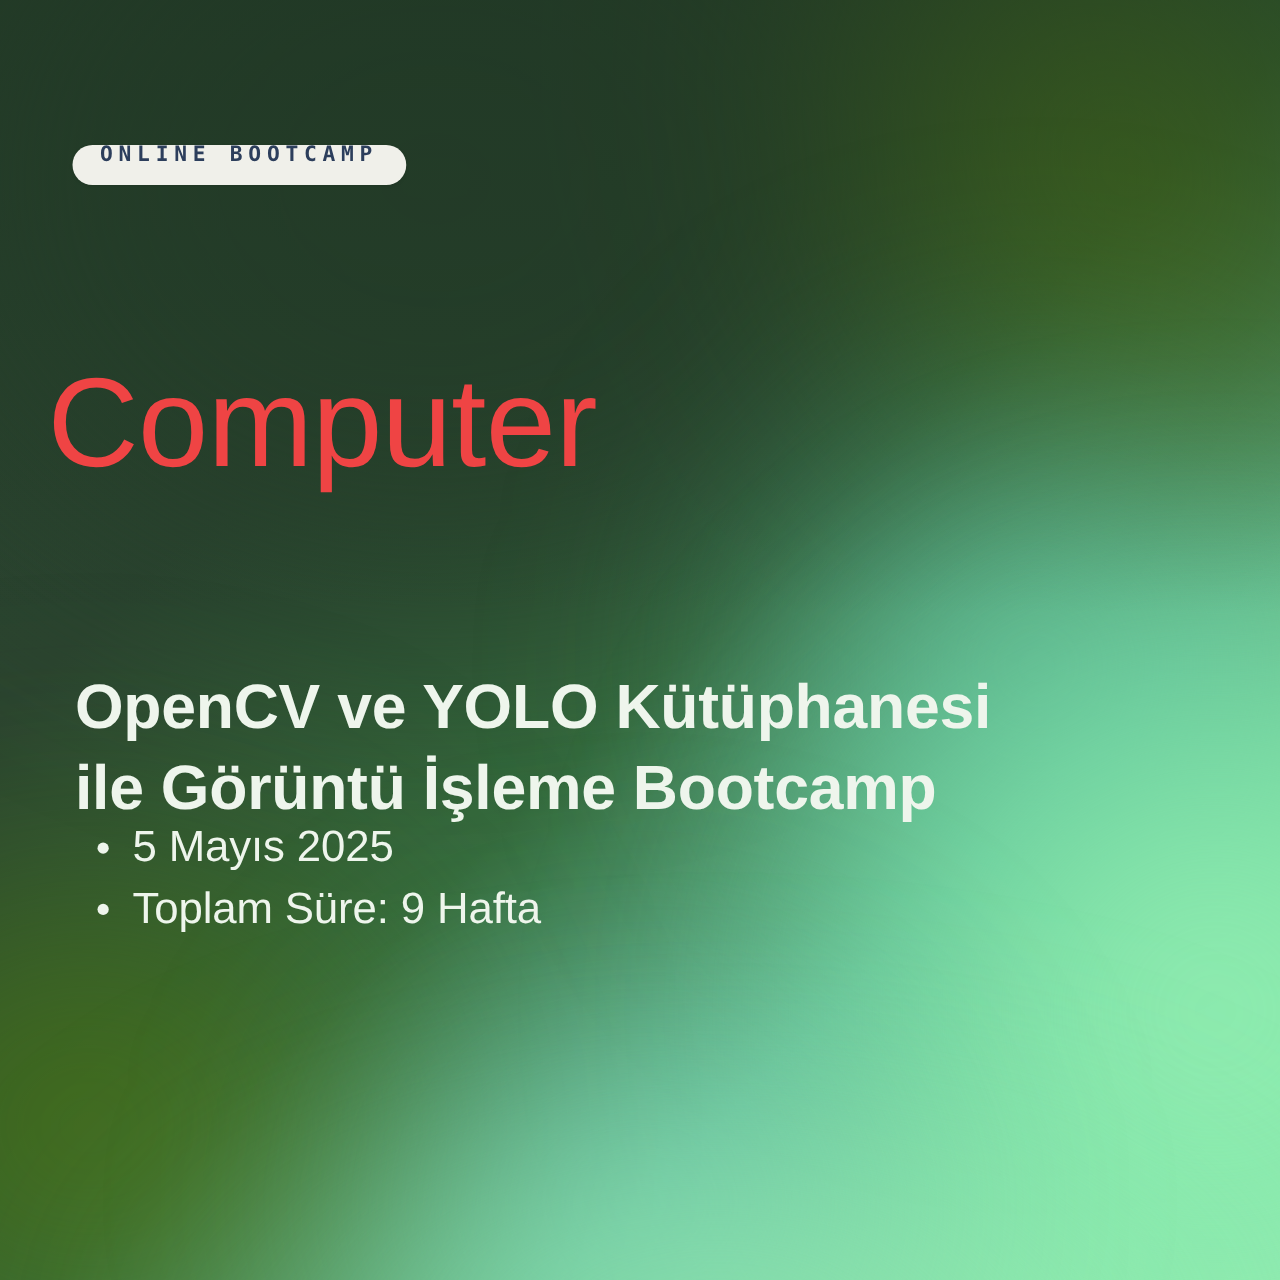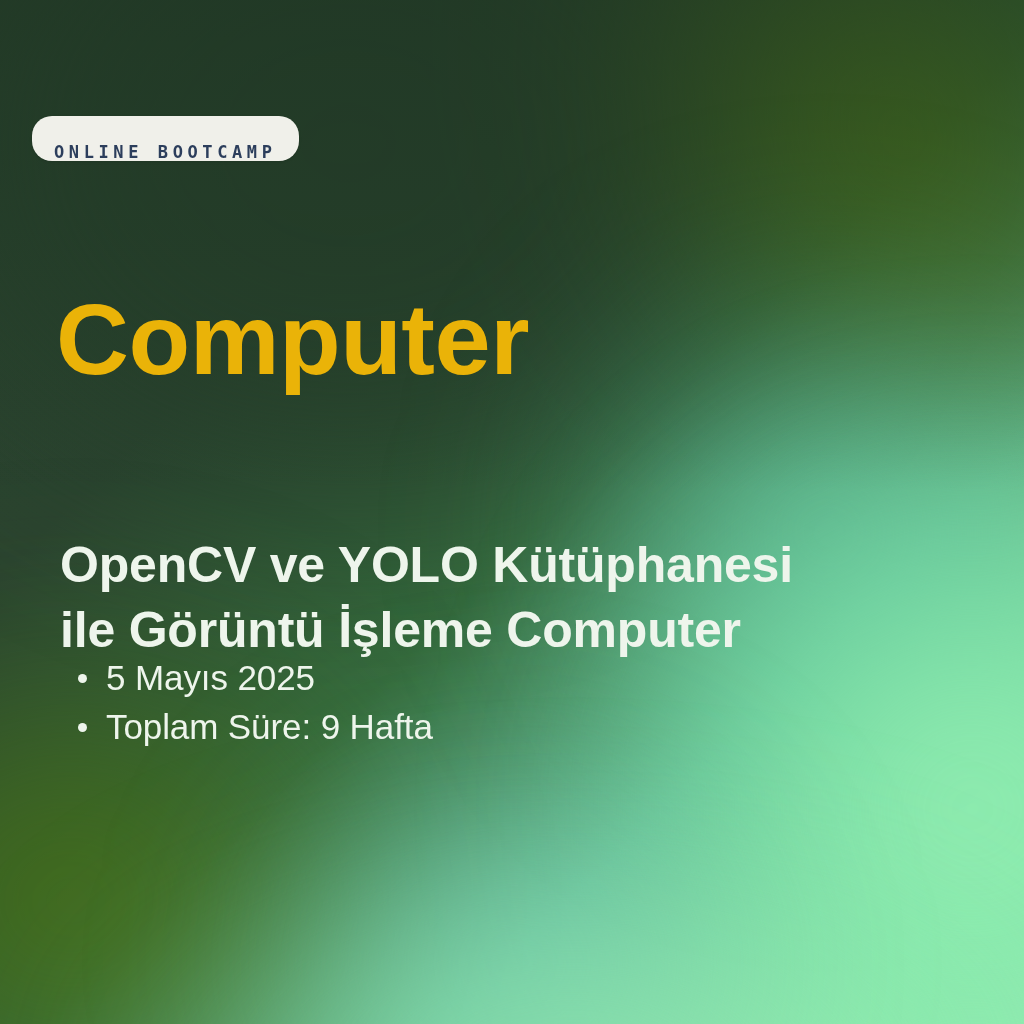--- a/index.html
+++ b/index.html
@@ -114,47 +114,47 @@
   }
 
   
   .content {
     position: absolute;
     inset: 0;
   }
 
   .badge {
     position: absolute;
-    left: 32px;
+    left: 58px;
     top: 116px;
-    height: 45px;
+    height: 32px;
     display: flex;
-    align-items: flex-end;
+    align-items: flex-start;
     padding: 0 22px;
     background: #f0f0ea;
     border-radius: 20px;
     box-shadow: 0 1px 3px rgba(0,0,0,0.10);
   }
   .badge-text {
     font-family: "DejaVu Sans Mono", "Liberation Mono", monospace;
     font-size: 17px;
     font-weight: 700;
     letter-spacing: 4.6px;
     color: #2c3e5c;
     white-space: nowrap;
     line-height: 1;
   }
 
   .headline {
     position: absolute;
-    left: 56px;
+    left: 38px;
     top: 214px;
-    color: #eab308;
+    color: #ef4444;
     font-size: 101px;
-    font-weight: 700;
+    font-weight: 400;
     line-height: 1.14;
     letter-spacing: -0.5px;
     white-space: nowrap;
   }
   .headline-line { display: block; }
 
   .subtitle {
     position: absolute;
     left: 60px;
     top: 491px;
@@ -217,21 +217,21 @@
     <div class="badge">
       <span class="badge-text">ONLINE BOOTCAMP</span>
     </div>
 
     <h1 class="headline">
       <span class="headline-line">Computer</span>
     </h1>
 
     <h2 class="subtitle">
       <span class="subtitle-line">OpenCV ve YOLO Kütüphanesi</span>
-      <span class="subtitle-line">ile Görüntü İşleme Computer</span>
+      <span class="subtitle-line">ile Görüntü İşleme Bootcamp</span>
     </h2>
 
     <ul class="bullets">
       <li>
         <span>5 Mayıs 2025</span>
       </li>
       <li>
         <span>Toplam Süre: 9 Hafta</span>
       </li>
     </ul>

